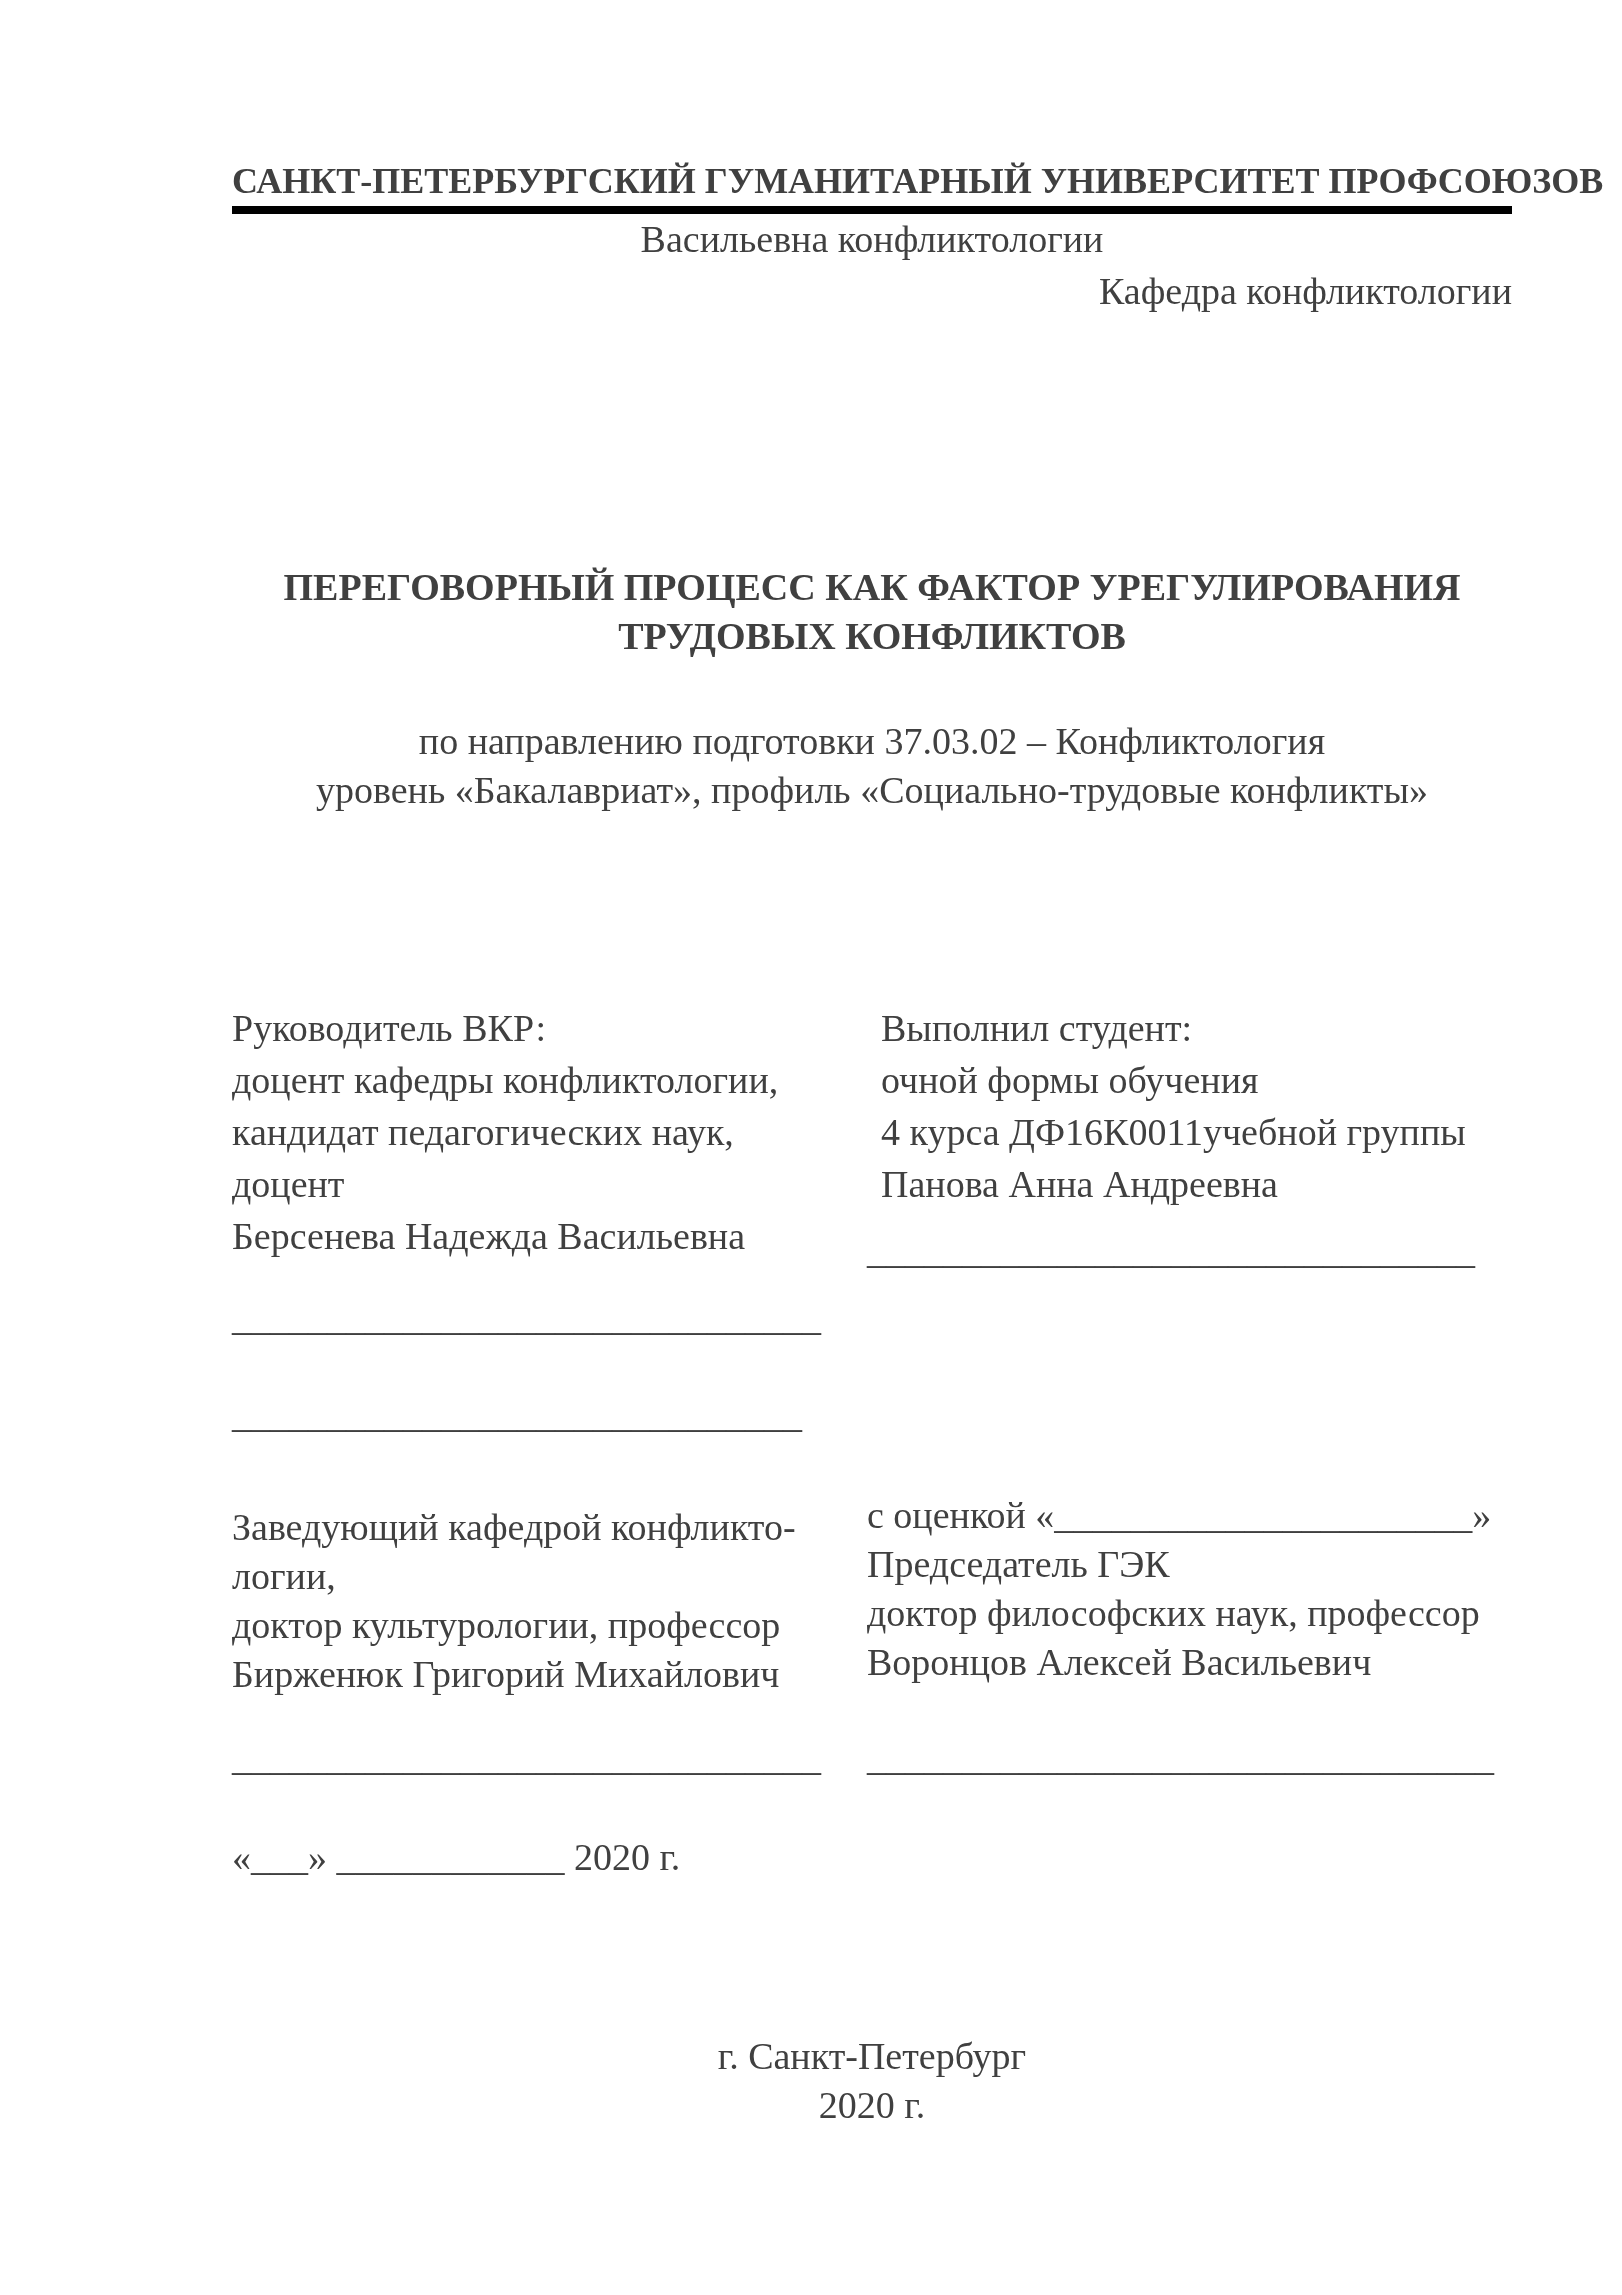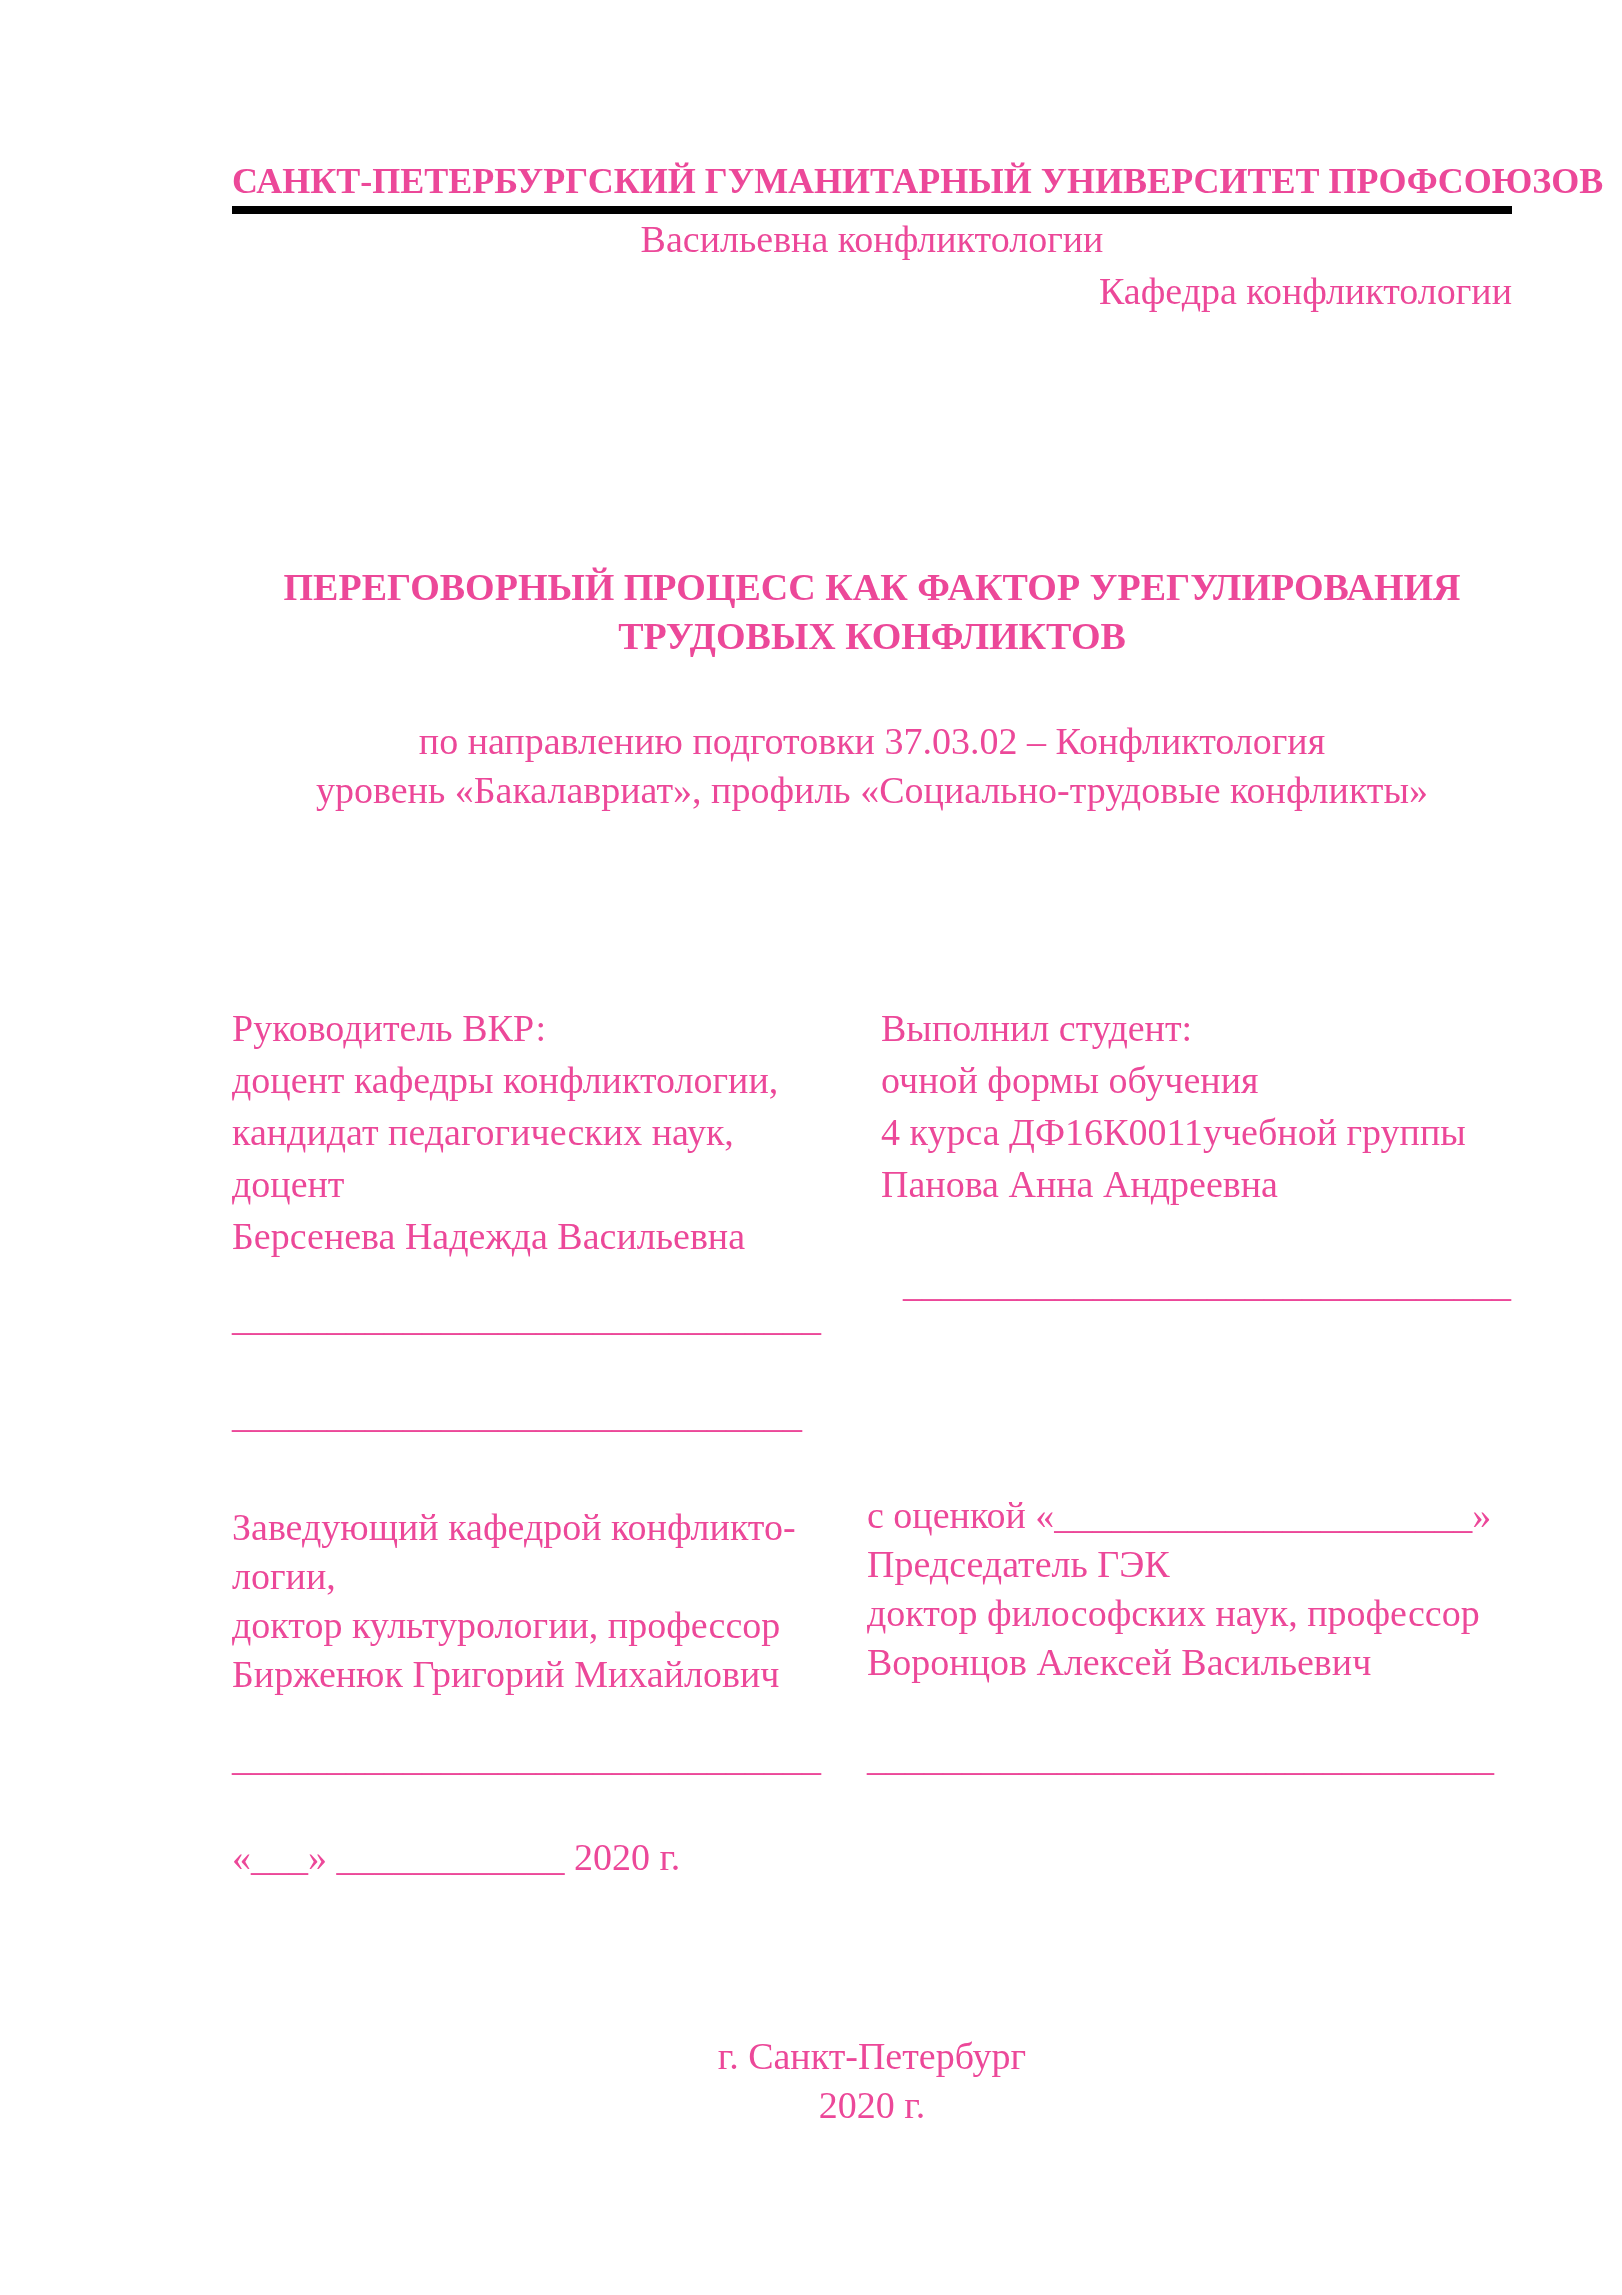--- a/index.html
+++ b/index.html
@@ -5,21 +5,21 @@
   html, body {
     margin: 0;
     padding: 0;
     background: #ffffff;
   }
   .page {
     position: relative;
     width: 1623px;
     height: 2295px;
     background: #ffffff;
-    color: #ec4899;
+    color: #404040;
     font-family: "Liberation Serif", "DejaVu Serif", serif;
     font-size: 38px;
     line-height: 49px;
     overflow: hidden;
   }
   .abs { position: absolute; }
   .content-col { left: 232px; width: 1280px; }
   .center { text-align: center; }
   .right { text-align: right; }
   .bold { font-weight: bold; }
@@ -68,21 +68,21 @@
   </div>
 
   <div class="col-right lh66" style="top:1002px;margin-left:14px;">
     <div>Выполнил студент:</div>
     <div>очной формы обучения</div>
     <div>4 курса ДФ16К0011учебной группы</div>
     <div>Панова Анна Андреевна</div>
   </div>
 
   <div class="col-left nowrap" style="top:1293px;">_______________________________</div>
-  <div class="col-right nowrap" style="top:1259px;margin-left:36px;">________________________________</div>
+  <div class="col-right nowrap" style="top:1226px;">________________________________</div>
 
   <div class="col-left nowrap" style="top:1390px;">______________________________</div>
 
   <div class="col-left" style="top:1491px;margin-top:12px;">
     <div>Заведующий кафедрой конфликто-</div>
     <div>логии,</div>
     <div>доктор культурологии, профессор</div>
     <div>Бирженюк Григорий Михайлович</div>
   </div>
 

